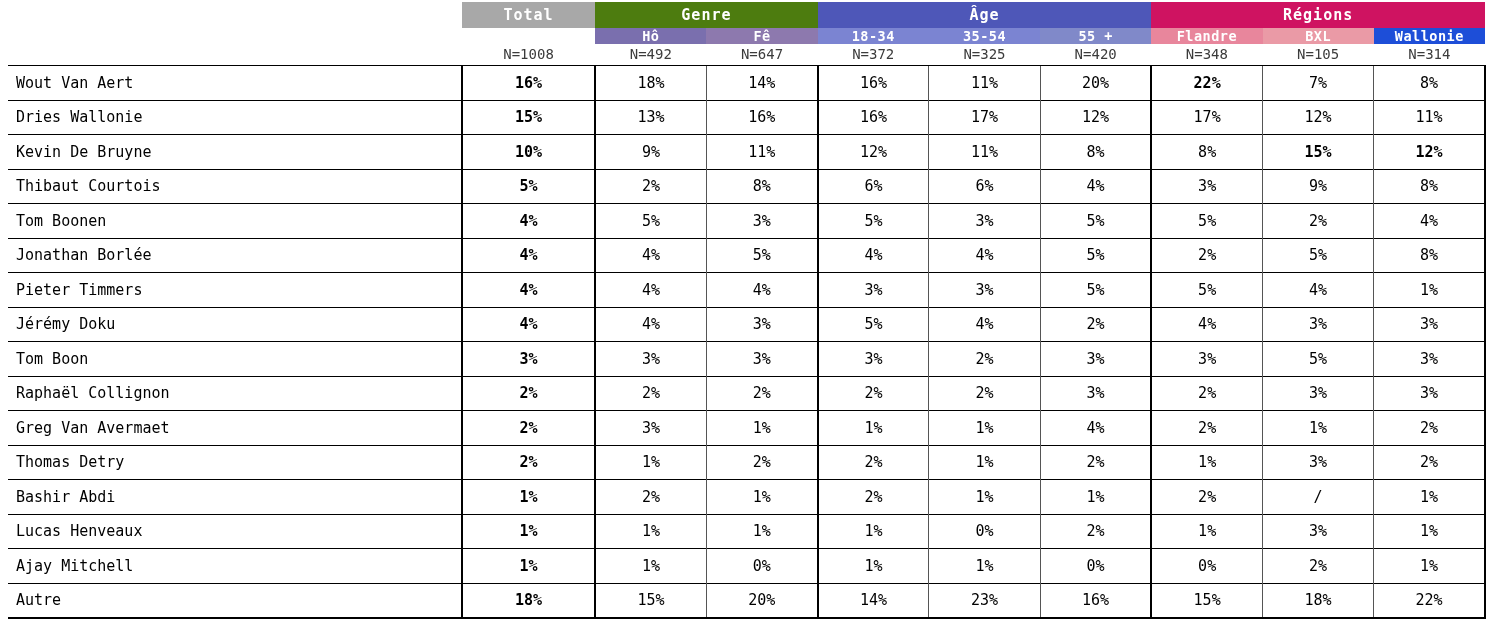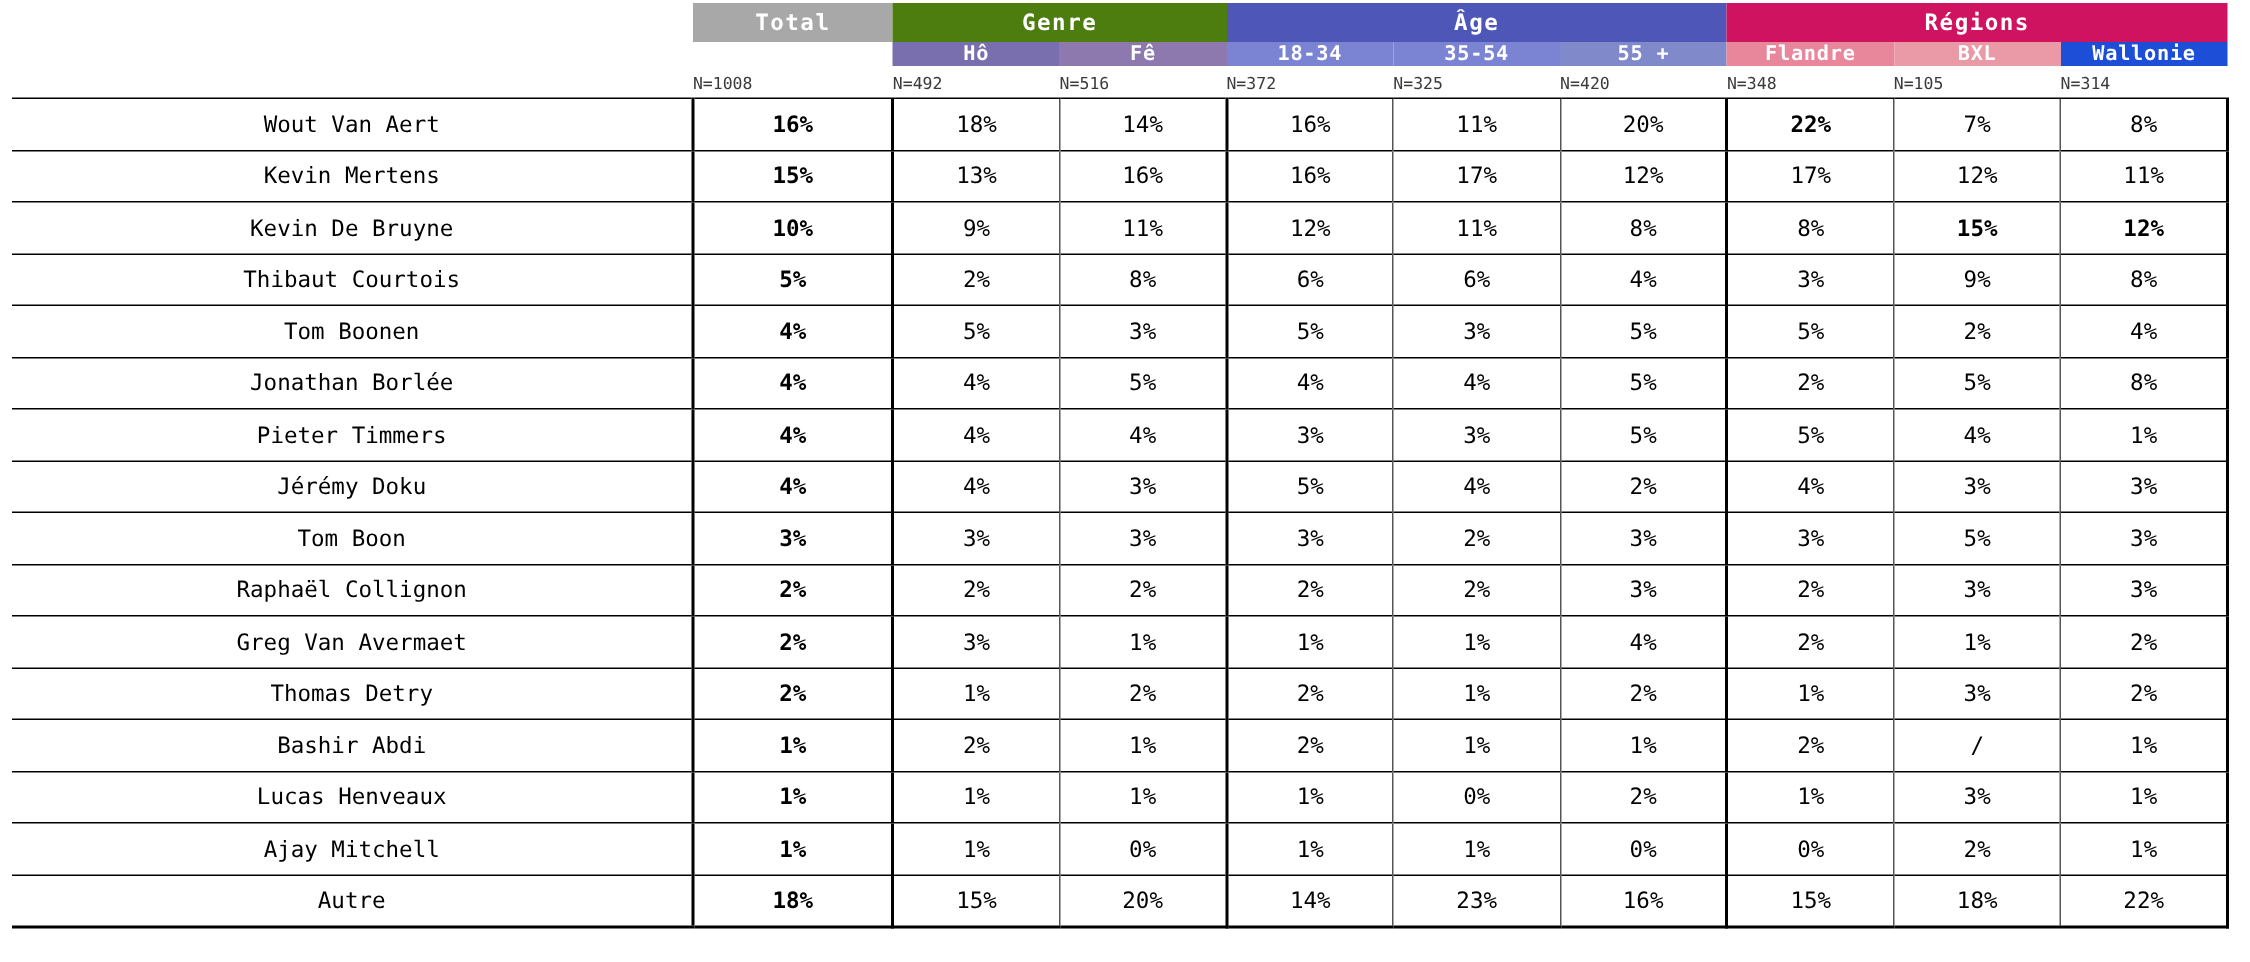--- a/index.html
+++ b/index.html
@@ -66,38 +66,38 @@
   td.sub-a2 { background: #7b84d2; }
   td.sub-a3 { background: #8089c9; }
   td.sub-r1 { background: #e8869c; }
   td.sub-r2 { background: #ea9aa6; }
   td.sub-r3 { background: #1d4ed8; }
 
   
   tr.n-row td {
     height: 18px;
     padding: 0 0 3px 0;
-    text-align: left;
+    text-align: center;
     vertical-align: bottom;
-    font-size: 11px;
+    font-size: 14px;
     color: #3b3b3b;
     background: #ffffff;
   }
 
   
   tr.data-row td {
     height: 33.5px;
     padding: 0 8px;
     font-size: 15px;
     color: #000000;
     background: #ffffff;
     vertical-align: middle;
   }
   td.name {
-    text-align: center;
+    text-align: left;
     padding-left: 10px;
     white-space: nowrap;
     overflow: hidden;
   }
   td.val { text-align: center; }
   td.val.total { font-weight: bold; }
   td.val.bold  { font-weight: bold; }
 
   
   tr.data-row td.name      { border-top: 1px solid #000; }
@@ -143,42 +143,42 @@
           <td class="sub-a2">35-54</td>
           <td class="sub-a3">55 +</td>
           <td class="sub-r1">Flandre</td>
           <td class="sub-r2">BXL</td>
           <td class="sub-r3">Wallonie</td>
         </tr>
         <tr class="n-row">
           <td></td>
           <td>N=1008</td>
           <td>N=492</td>
-          <td>N=516</td>
+          <td>N=647</td>
           <td>N=372</td>
           <td>N=325</td>
           <td>N=420</td>
           <td>N=348</td>
           <td>N=105</td>
           <td>N=314</td>
         </tr>
         <tr class="data-row first-data">
           <td class="name">Wout Van Aert</td>
           <td class="val total sep-left sep-right">16%</td>
           <td class="val sep-left">18%</td>
           <td class="val sep-right thin-left">14%</td>
           <td class="val sep-left">16%</td>
           <td class="val thin-left">11%</td>
           <td class="val sep-right thin-left">20%</td>
           <td class="val bold sep-left">22%</td>
           <td class="val thin-left">7%</td>
           <td class="val sep-right thin-left">8%</td>
         </tr>
         <tr class="data-row">
-          <td class="name">Kevin Mertens</td>
+          <td class="name">Dries Wallonie</td>
           <td class="val total sep-left sep-right">15%</td>
           <td class="val sep-left">13%</td>
           <td class="val sep-right thin-left">16%</td>
           <td class="val sep-left">16%</td>
           <td class="val thin-left">17%</td>
           <td class="val sep-right thin-left">12%</td>
           <td class="val sep-left">17%</td>
           <td class="val thin-left">12%</td>
           <td class="val sep-right thin-left">11%</td>
         </tr>

